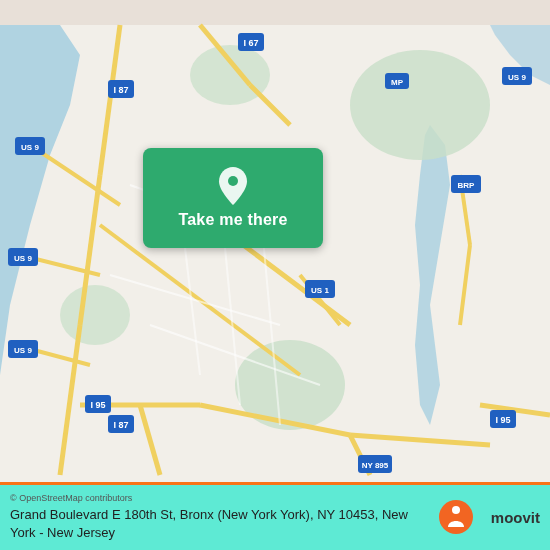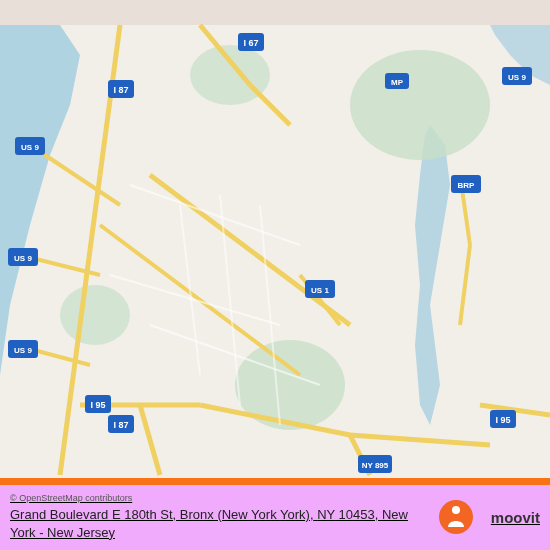--- a/index.html
+++ b/index.html
@@ -55,27 +55,26 @@
       font-weight: 600;
       letter-spacing: 0.2px;
     }
 
     
     #bottom-bar {
       position: absolute;
       bottom: 0;
       left: 0;
       width: 100%;
-      background: #f0abfc;
+      background: #5eead4;
       padding: 8px 10px 8px 10px;
       display: flex;
       align-items: center;
       justify-content: space-between;
-      border-top: 7px solid #f97316;
-      text-decoration: underline;
+      border-top: 3px solid #f97316;
     }
 
     #address-container {
       flex: 1;
     }
 
     #osm-attribution {
       font-size: 9px;
       color: #555;
       margin-bottom: 3px;
@@ -198,20 +197,29 @@
     <rect x="358" y="430" rx="3" ry="3" width="34" height="18" fill="#2060c0"></rect>
     <text x="375" y="443" text-anchor="middle" fill="white" font-size="8" font-weight="bold">NY 895</text>
 
     <rect x="490" y="385" rx="3" ry="3" width="26" height="18" fill="#2060c0"></rect>
     <text x="503" y="398" text-anchor="middle" fill="white" font-size="9" font-weight="bold">I 95</text>
 
     <rect x="502" y="42" rx="3" ry="3" width="30" height="18" fill="#2060c0"></rect>
     <text x="517" y="55" text-anchor="middle" fill="white" font-size="8" font-weight="bold">US 9</text>
   </svg>
 
+  <div id="take-me-there-card">
+
+    <svg id="location-pin-icon" viewBox="0 0 32 38" xmlns="http://www.w3.org/2000/svg">
+      <path d="M16 0 C8 0 2 6.5 2 14.5 C2 24 16 38 16 38 C16 38 30 24 30 14.5 C30 6.5 24 0 16 0Z" fill="white" opacity="0.9"></path>
+      <circle cx="16" cy="14" r="5" fill="#2eaa6e"></circle>
+    </svg>
+
+    <span id="take-me-there-label">Take me there</span>
+  </div>
 
   <div id="bottom-bar">
     <div id="address-container">
       <div id="osm-attribution">© OpenStreetMap contributors</div>
       <div id="address-text">
         <span>Grand Boulevard E 180th St, Bronx (New York York),</span>
         <span>NY 10453, New York - New Jersey</span>
       </div>
     </div>
 

